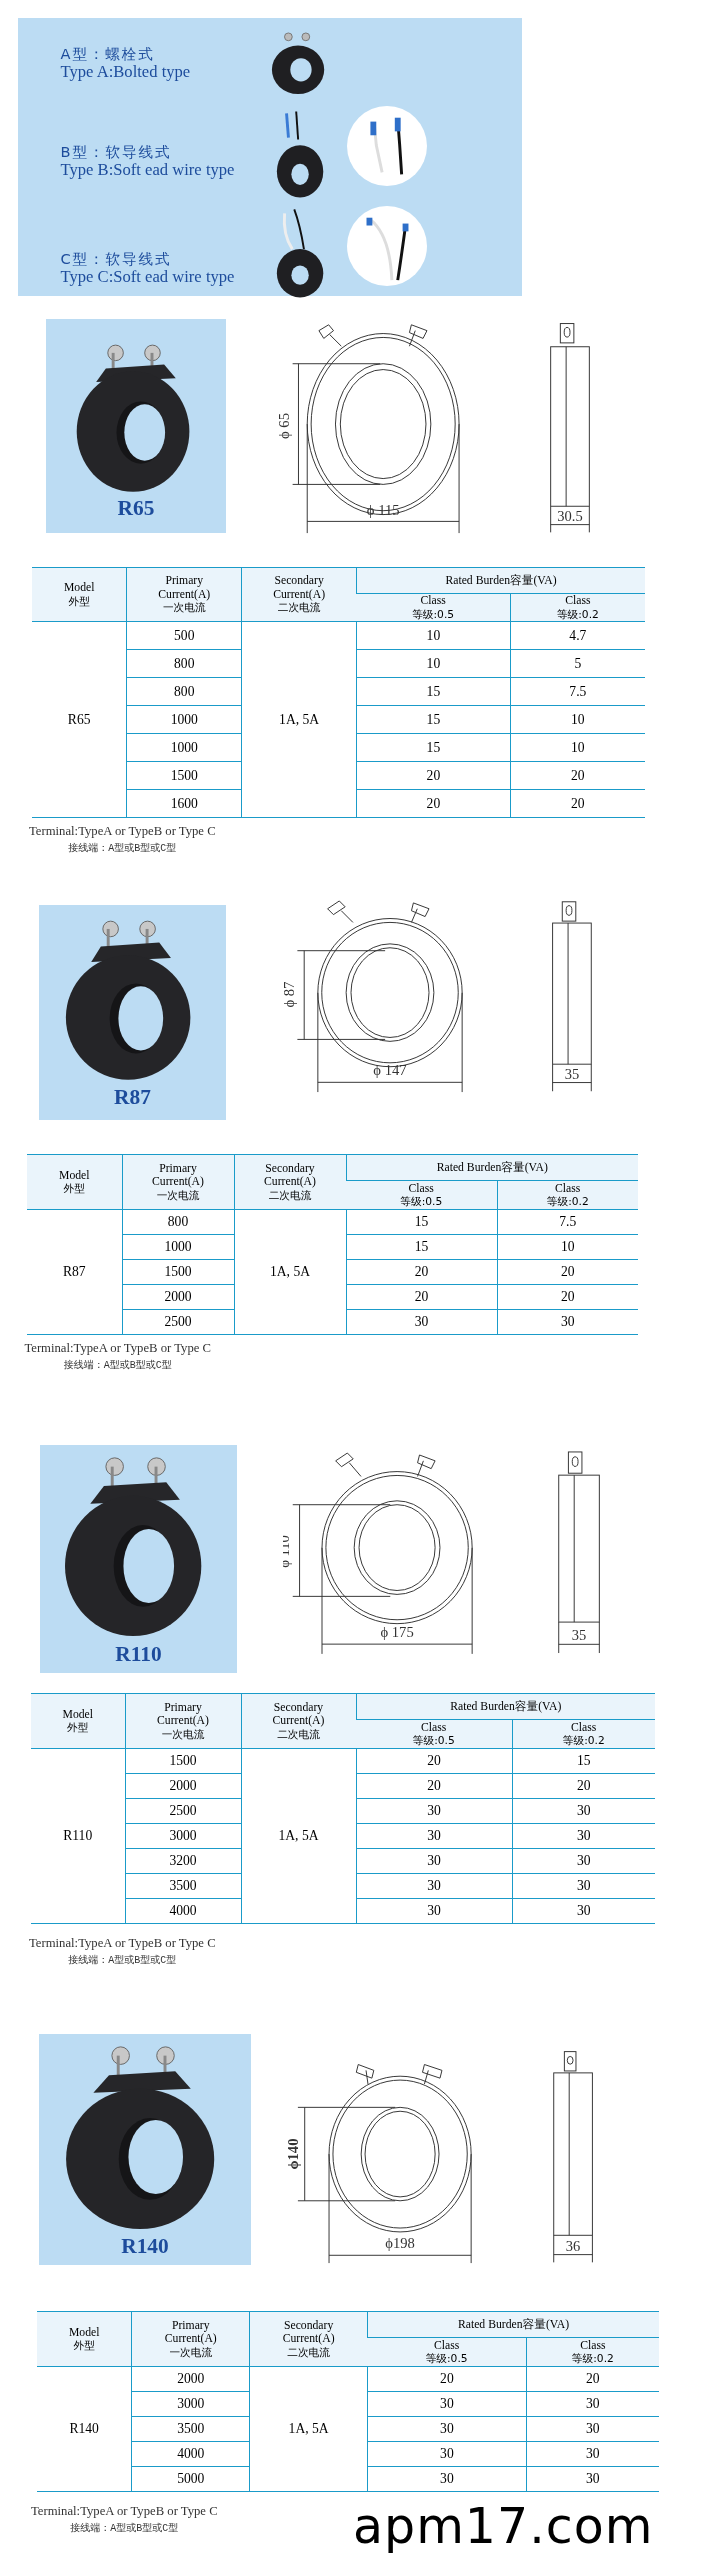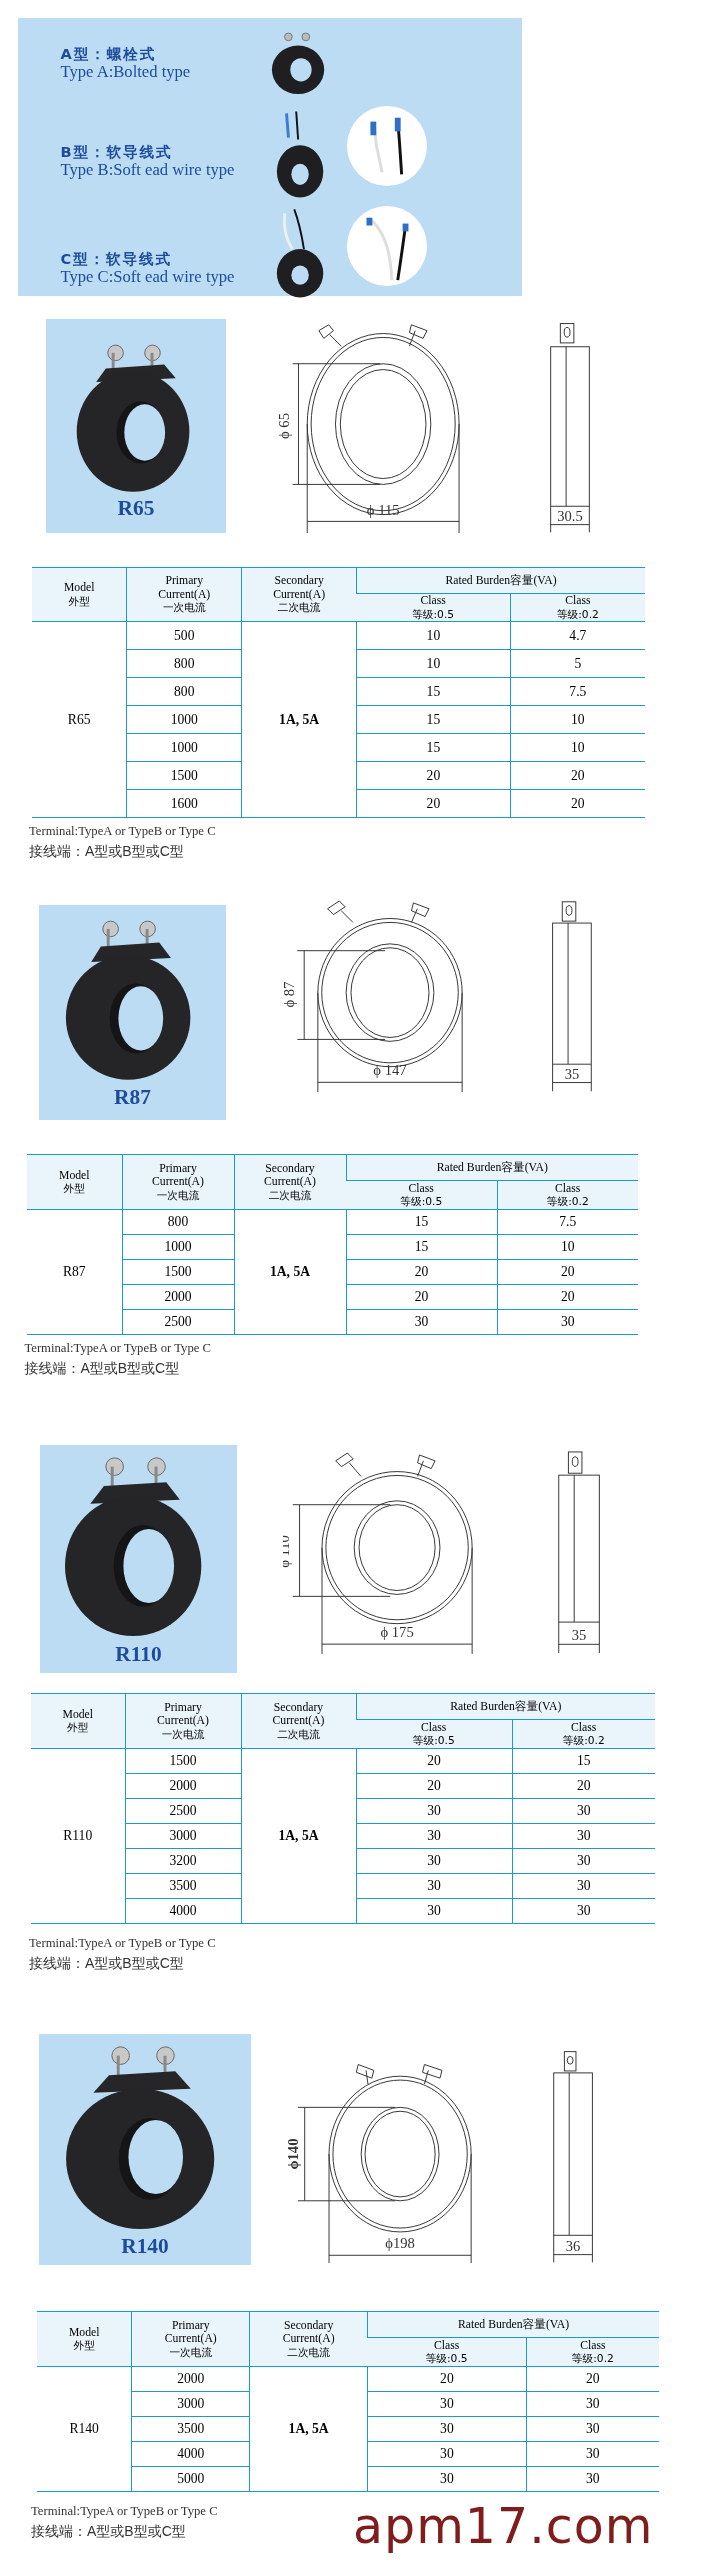--- a/index.html
+++ b/index.html
@@ -2,21 +2,21 @@
 <html><head>
 <meta charset="utf-8">
 <style>
   html, body { margin:0; padding:0; background:#ffffff; }
   body { width:702px; height:2576px; position:relative; overflow:hidden; font-family:"Liberation Serif", "DejaVu Serif", serif; color:#222; }
   .abs { position:absolute; }
 
   
   .type-panel { left:17.5px; top:17.5px; width:504px; height:278px; background:#bcdcf3; }
   .type-text { position:absolute; left:43px; color:#1d4c9c; line-height:1.2; }
-  .type-text .cn { font-family:"DejaVu Sans", sans-serif; font-weight:bold; font-size:14.6px; letter-spacing:1.9px; }
+  .type-text .cn { font-family:"DejaVu Sans", sans-serif; font-weight:normal; font-size:14.6px; letter-spacing:1.9px; }
   .type-text .en { font-size:16.6px; }
   .mini-ring { position:absolute; }
   .circle-inset { position:absolute; width:80px; height:80px; border-radius:50%; background:#fff; }
 
   
   .photo-box { background:#bcdcf3; }
   .photo-label { position:absolute; left:0; right:0; text-align:center; color:#1d4c9c; font-weight:bold; font-family:"Liberation Serif", serif; }
 
   
   .drawing { position:absolute; }
@@ -25,27 +25,27 @@
   
   table.spec { position:absolute; border-collapse:collapse; font-family:"Liberation Serif", serif; color:#000000; }
   table.spec th, table.spec td { text-align:center; vertical-align:middle; padding:0; }
   table.spec thead th { background:#eaf4fb; font-weight:normal; font-size:11.7px; line-height:1.15; }
   table.spec thead tr:first-child th { border-top:1.9px solid #1a9bc9; }
   table.spec thead th { border-bottom:1.9px solid #1a9bc9; }
   table.spec th + th, table.spec td.bl { border-left:1.5px solid #1a9bc9; }
   table.spec tbody td { font-size:13.6px; border-bottom:1.5px solid #1a9bc9; }
   table.spec tbody tr:last-child td { border-bottom:1.9px solid #1a9bc9; }
   table.spec tbody td.model, table.spec tbody td.sec { border-bottom:1.9px solid #1a9bc9; }
-  table.spec tbody td.sec { border-left:1.5px solid #1a9bc9;font-weight:bold; }
+  table.spec tbody td.sec { border-left:1.5px solid #1a9bc9; }
   table.spec .cnsmall { font-family:"DejaVu Sans", sans-serif; font-size:10.7px; }
 
   .terminal { position:absolute; font-size:12.7px; color:#333; line-height:1.5; }
-  .terminal .cn { font-family:Liberation Sans, sans-serif; font-size:14px; }
-
-  .watermark { position:absolute; left:353px; top:2498px; font-family:"DejaVu Sans", sans-serif; font-size:49px; color:#7f1d1d; letter-spacing:1px; }
+  .terminal .cn { font-family:Liberation Mono, monospace; font-size:10px;text-align:center; }
+
+  .watermark { position:absolute; left:353px; top:2498px; font-family:"DejaVu Sans", sans-serif; font-size:49px; color:#000000; letter-spacing:1px; }
 </style>
 </head>
 <body>
 
 <div class="abs type-panel">
 
   <div class="type-text" style="top:27px;">
     <div class="cn">A型：螺栓式</div>
     <div class="en">Type A:Bolted type</div>
   </div>

